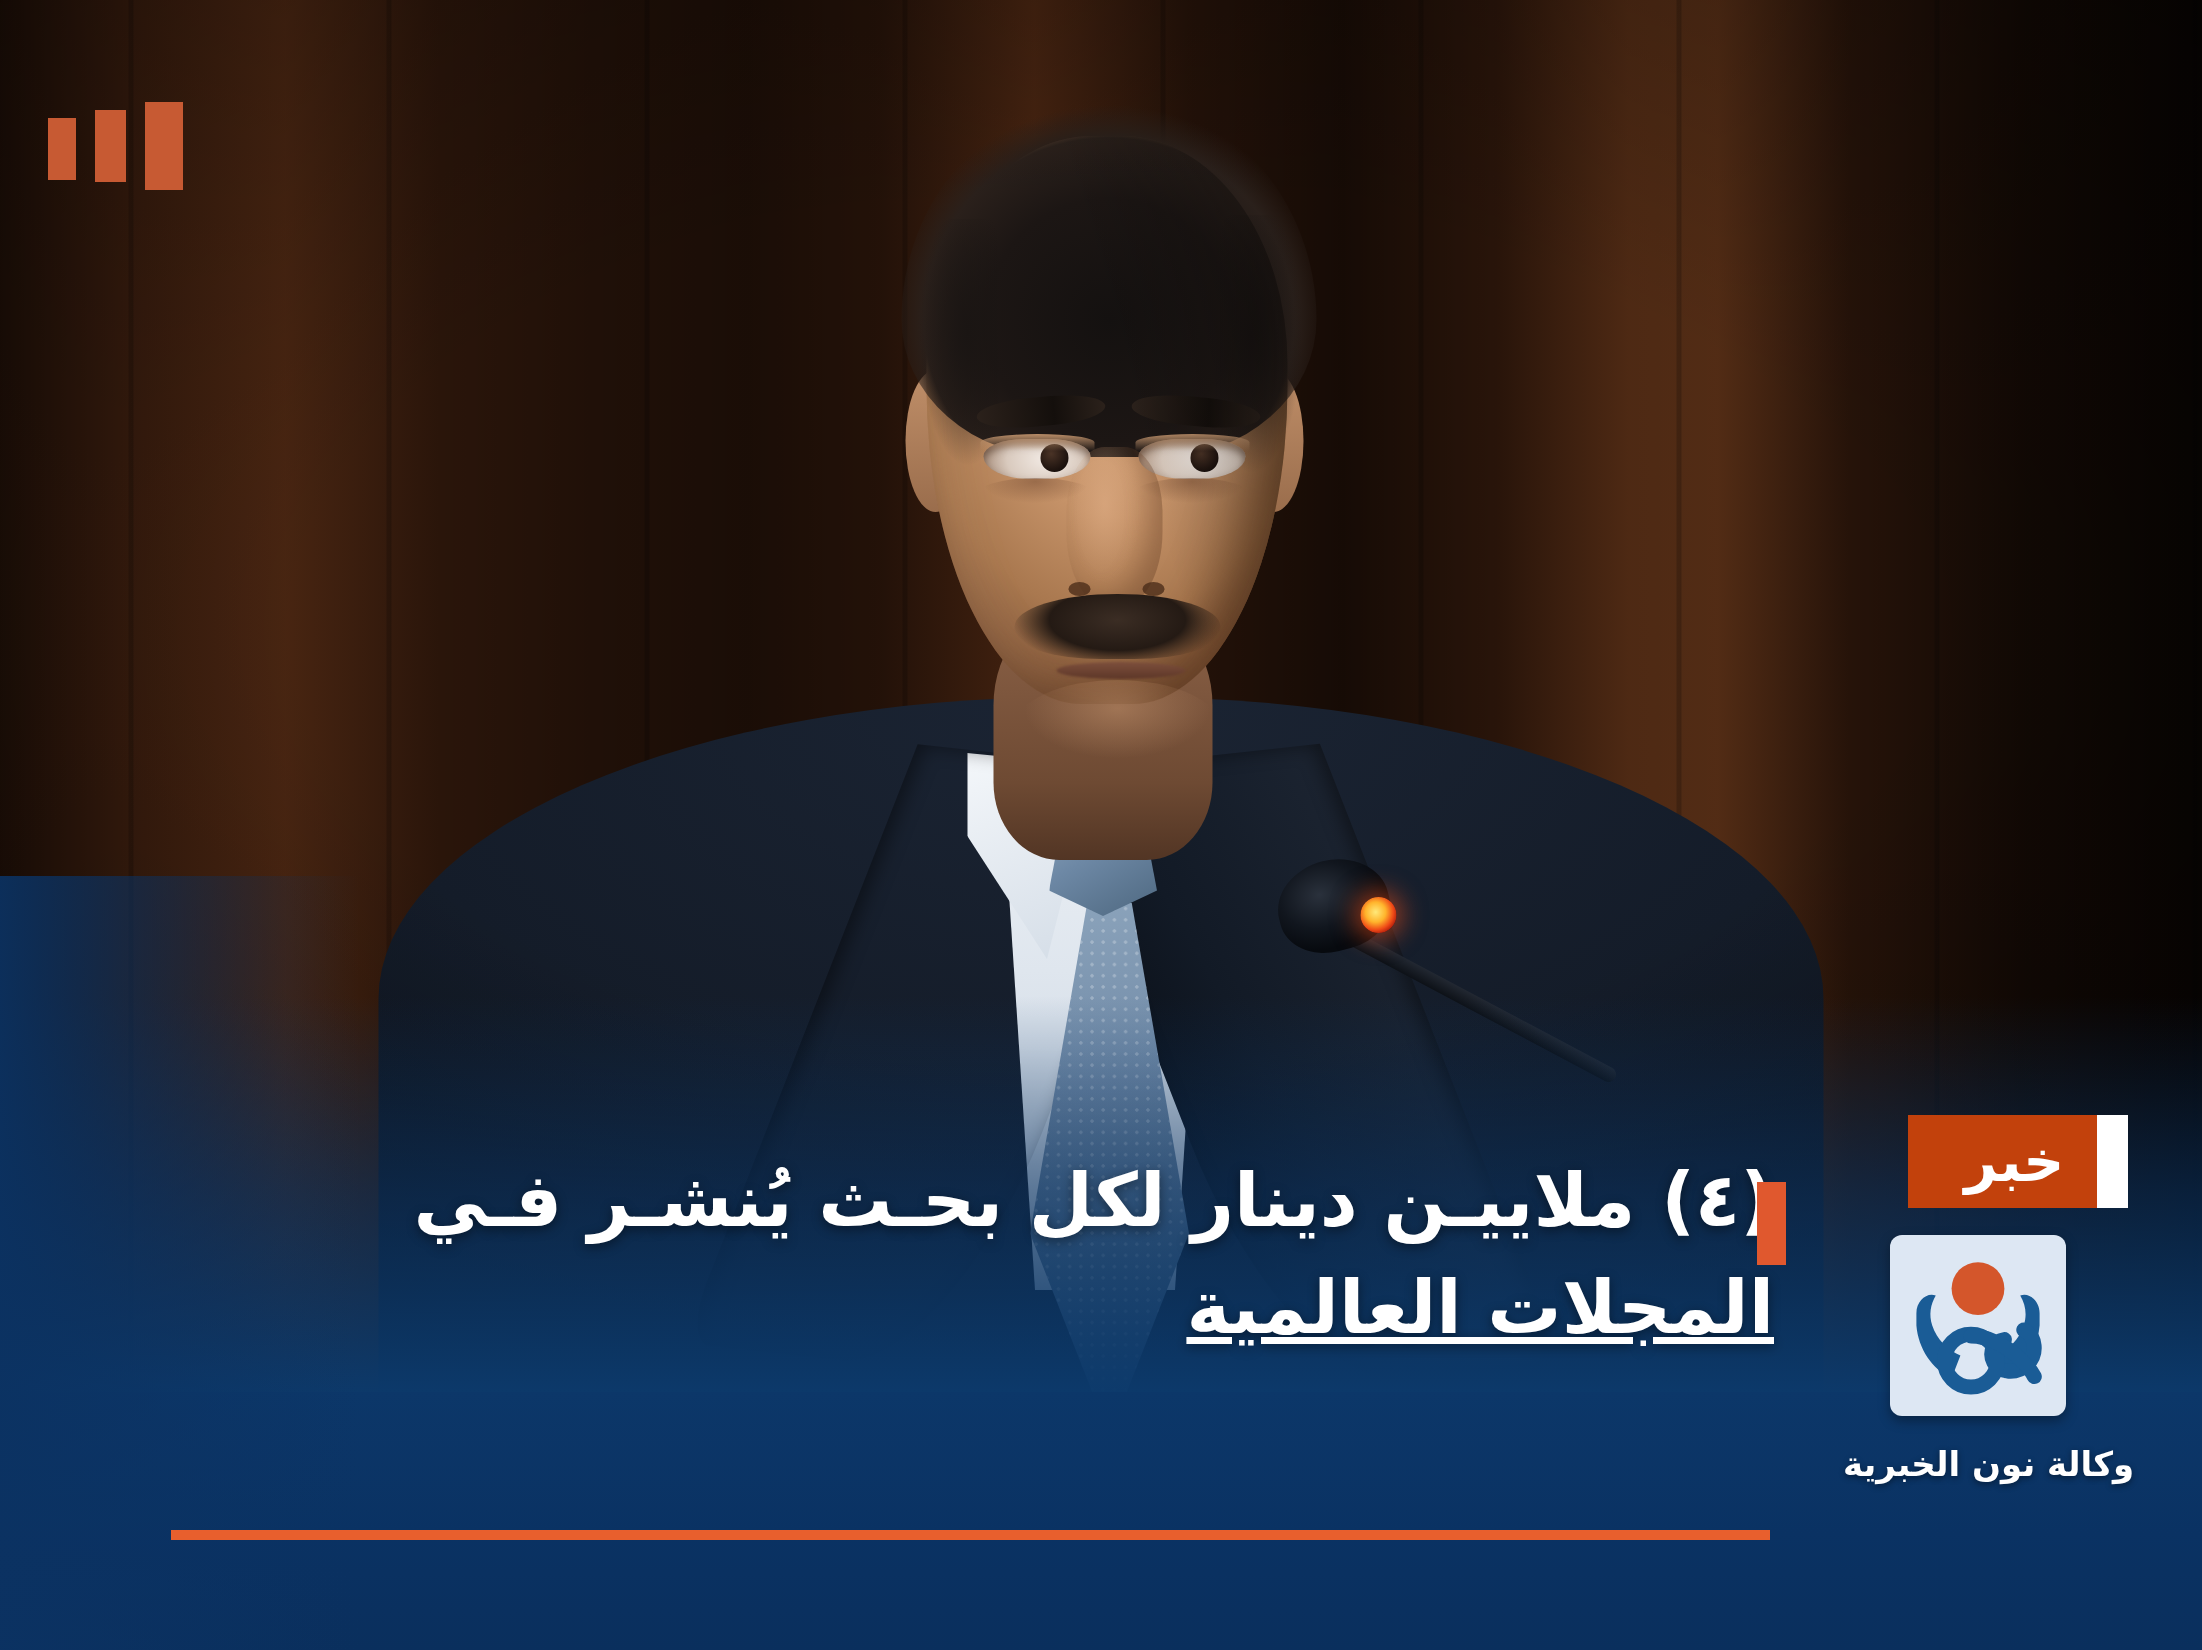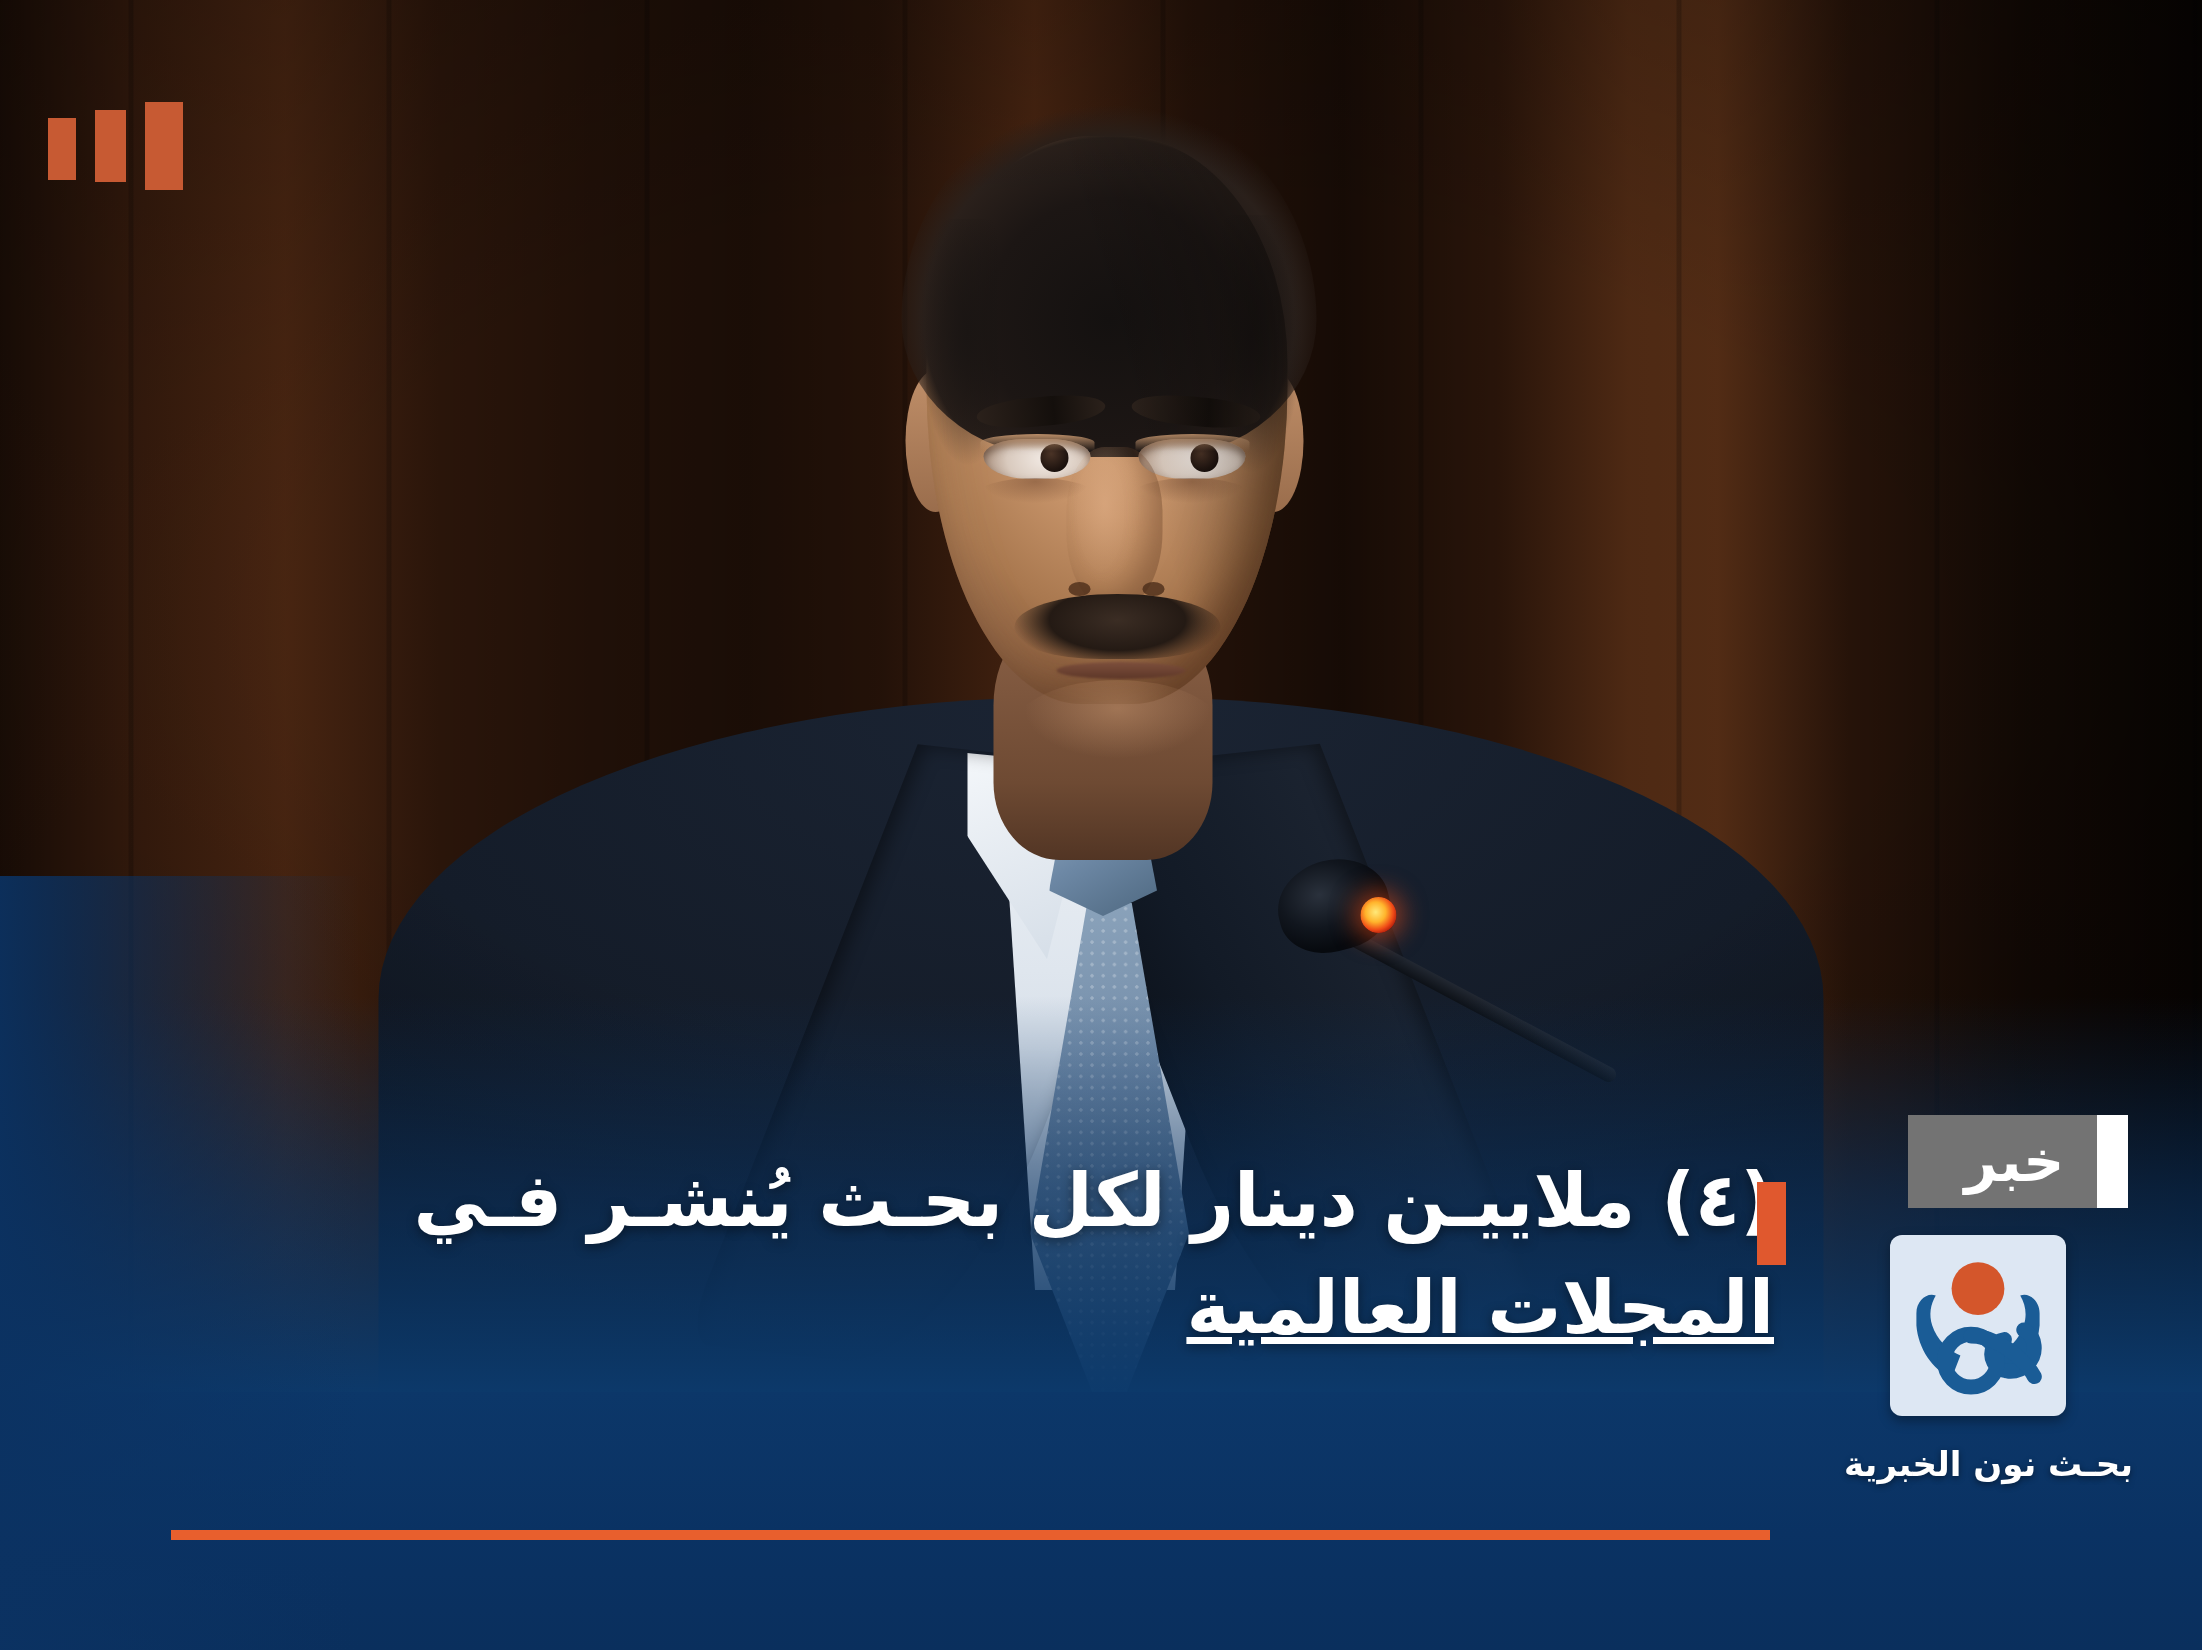--- a/index.html
+++ b/index.html
@@ -300,21 +300,21 @@
   .underline{
     position:absolute;left:172px;top:1530px;width:1599px;height:9.5px;
     background:#e85f2d;
   }
 
   
   .brand{position:absolute;left:1884px;top:1115px;width:268px;}
   .newsBadgeWrap{position:relative;width:243px;height:93px;}
   .newsBadge{
     position:absolute;left:0;top:0;width:213px;height:93px;
-    background:#737373;
+    background:#c2410c;
     display:flex;align-items:center;justify-content:center;
   }
   .newsBadge span{
     color:#fff;font-size:57px;font-weight:700;line-height:1;
     letter-spacing:0.9px;
   }
   .badgeTick{
     position:absolute;left:189px;top:0px;width:31px;height:93px;
     background:#ffffff;
   }
@@ -437,17 +437,17 @@
         <path d="M170 86 C170 72, 158 62, 148 66 C154 76, 156 88, 152 100
                  C147 116, 134 128, 120 134 L130 160
                  C152 150, 168 126, 170 100 Z" fill="#1a5c96"></path>
         <path d="M152 105 C166 112, 168 132, 156 144 C144 156, 124 154, 118 142
                  C112 130, 118 118, 130 116" fill="none" stroke="#1a5c96" stroke-width="17" stroke-linecap="round"></path>
         <circle cx="92" cy="140" r="30" fill="none" stroke="#1a5c96" stroke-width="17"></circle>
         <path d="M92 112 C110 112, 132 122, 150 140 C158 148, 162 154, 164 158" fill="none" stroke="#1a5c96" stroke-width="17" stroke-linecap="round"></path>
       </svg>
     </div>
 
-    <div class="brandName">بحـث نون الخبرية</div>
+    <div class="brandName">وكالة نون الخبرية</div>
   </div>
 
 </div>
 
 
 </body></html>

